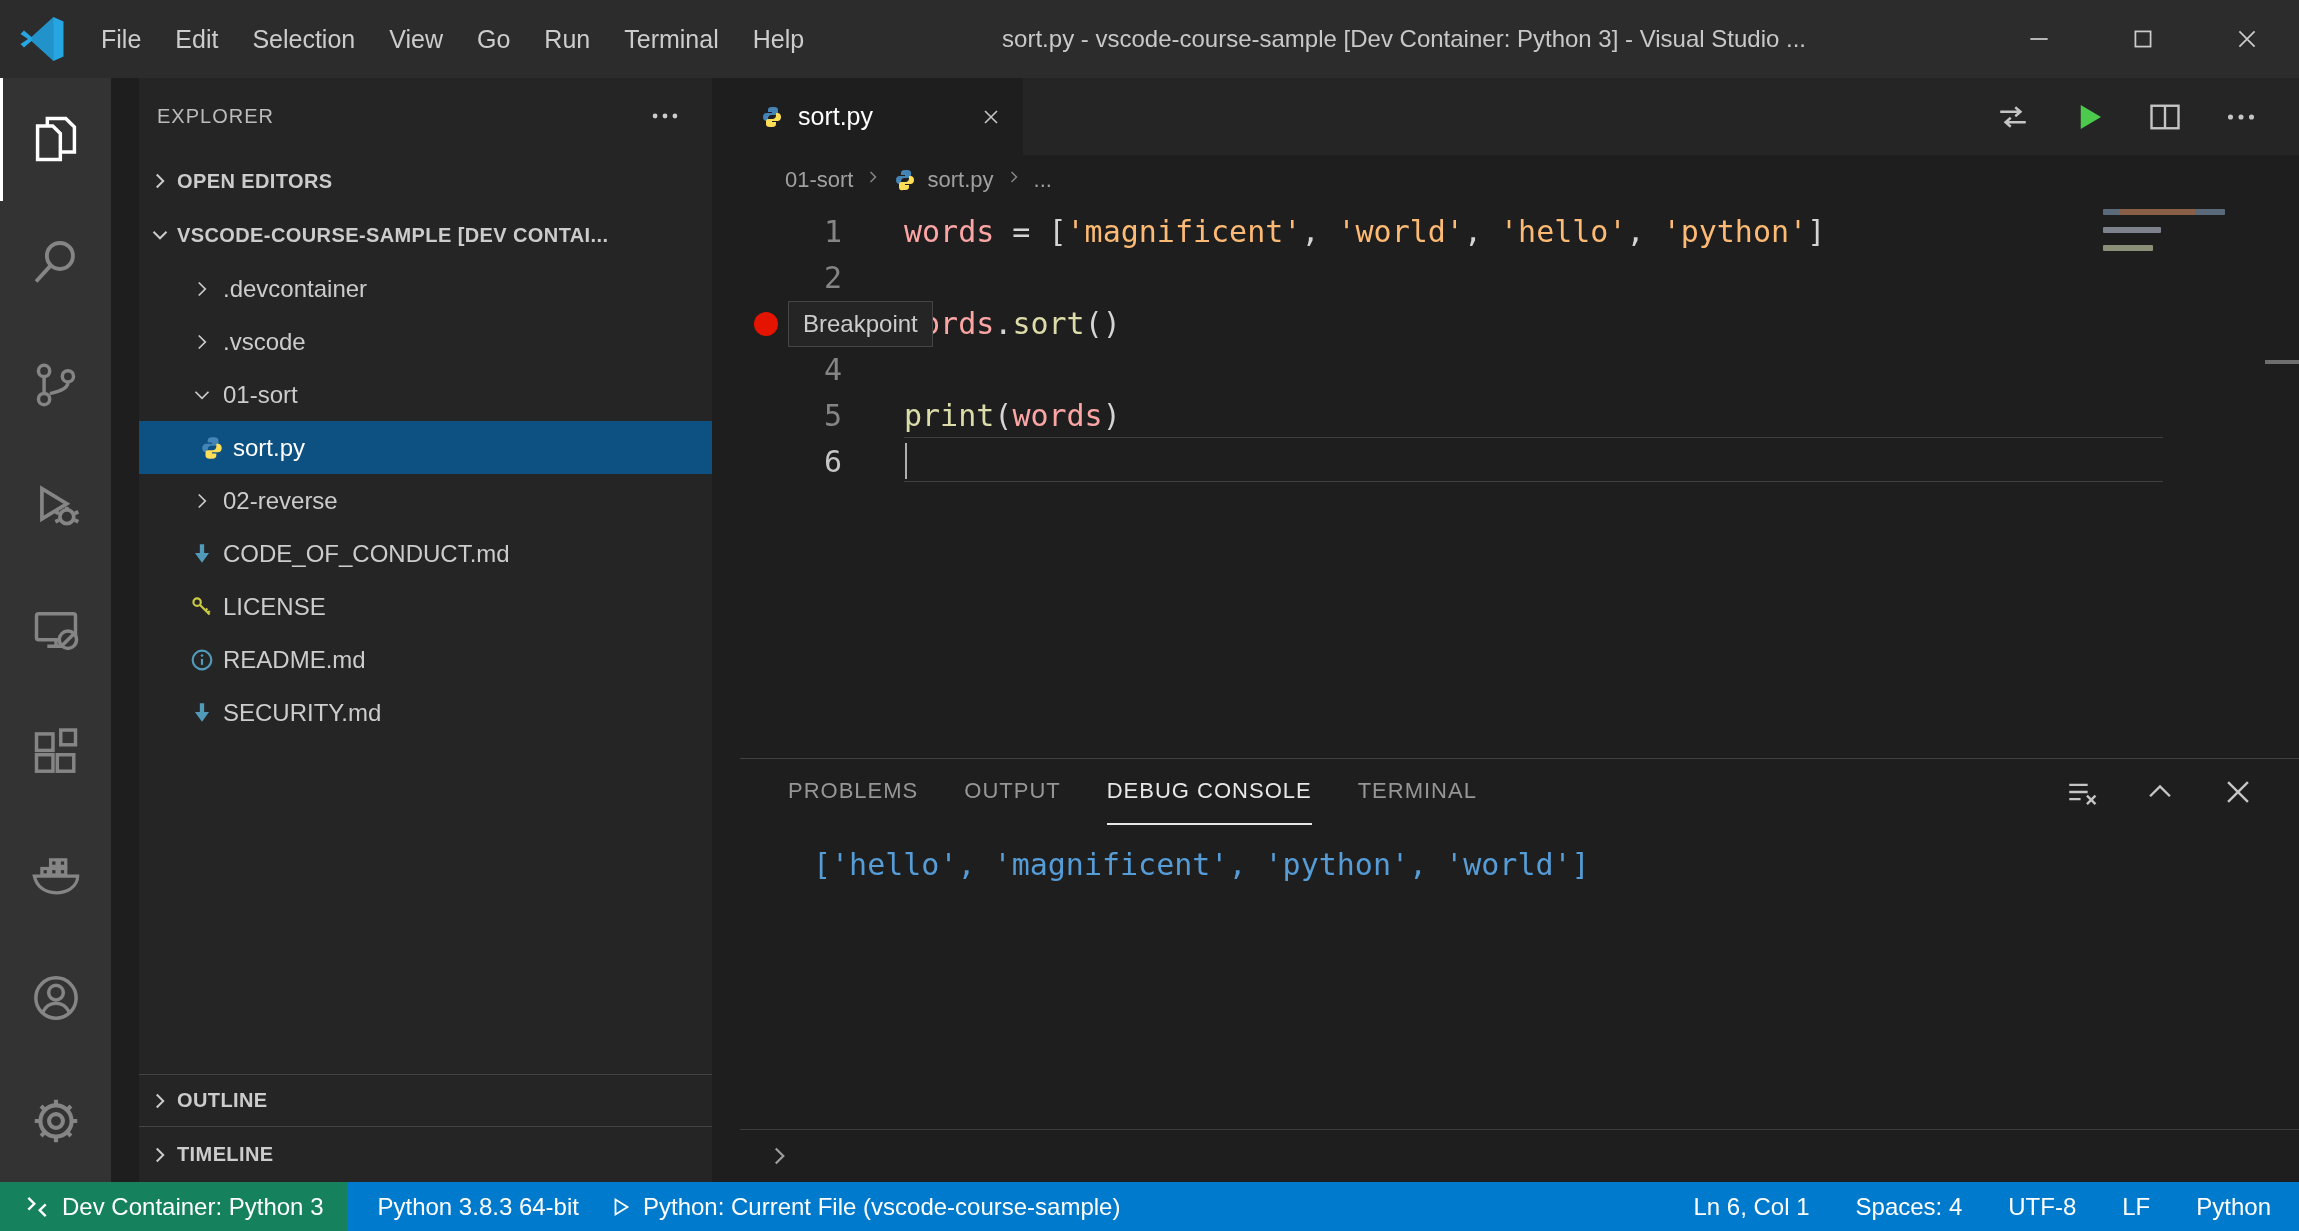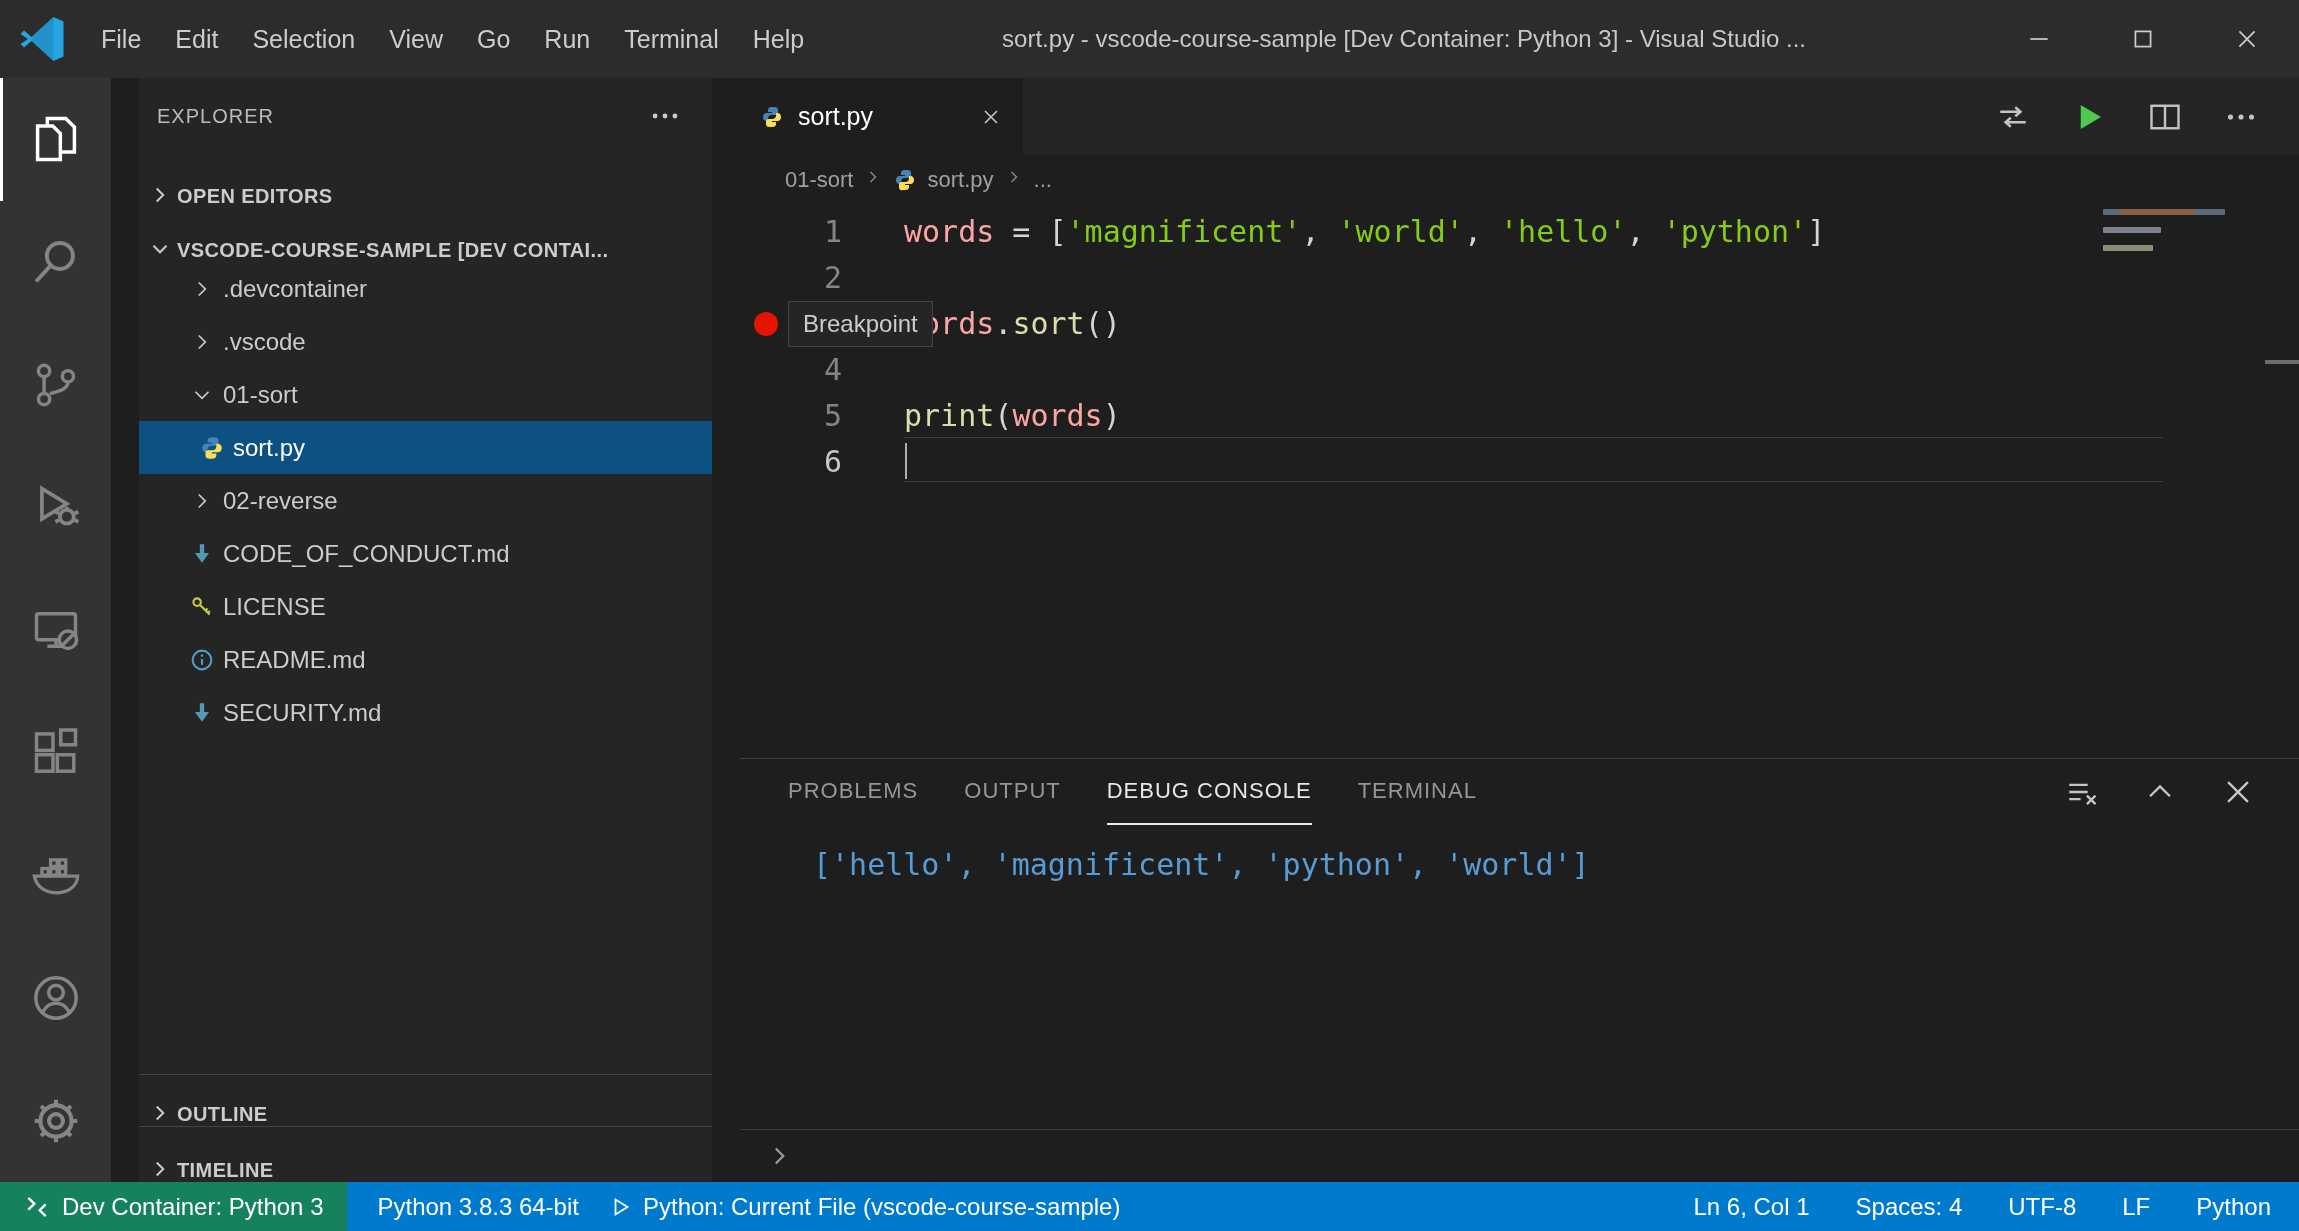--- a/index.html
+++ b/index.html
@@ -25,21 +25,21 @@
   .ab-item.active{color:#ffffff;}
   .ab-item.active::before{content:"";position:absolute;left:0;top:0;bottom:0;width:3px;background:#ffffff;}
   .ab-item svg{width:52px;height:52px;}
 
   
   .sidebar{flex:0 0 573px;background:#252526;display:flex;flex-direction:column;overflow:hidden;}
   .sb-header{flex:0 0 76px;display:flex;align-items:center;padding:0 30px 0 18px;}
   .sb-title{font-size:20px;color:#bbbbbb;letter-spacing:1px;}
   .sb-more{margin-left:auto;color:#cccccc;display:flex;}
   .sb-more svg{width:34px;height:34px;}
-  .section-row{flex:0 0 54px;display:flex;align-items:flex-end;padding-left:8px;gap:4px;}
+  .section-row{flex:0 0 54px;display:flex;align-items:center;padding-left:8px;gap:4px;}
   .section-label{font-weight:700;font-size:20px;color:#cccccc;letter-spacing:.4px;white-space:nowrap;overflow:hidden;}
   .tree{display:flex;flex-direction:column;}
   .tree-row{flex:0 0 53px;display:flex;align-items:center;padding-left:50px;gap:8px;font-size:24px;color:#cccccc;white-space:nowrap;}
   .tree-row.lvl2{padding-left:60px;}
   .tree-row.selected{background:#0c5182;color:#ffffff;}
   .tchev{display:flex;width:26px;flex:0 0 26px;}
   .tchev svg,.ficon svg{width:26px;height:26px;}
   .ficon{display:flex;width:26px;flex:0 0 26px;}
   .sb-bottom{margin-top:auto;display:flex;flex-direction:column;}
   .sb-bottom .section-row{border-top:1px solid rgba(204,204,204,0.18);}
@@ -57,21 +57,21 @@
   .bc-sep svg{width:20px;height:20px;}
   .bc-pyicon svg{width:24px;height:24px;display:block;}
 
   
   .code-area{flex:1;position:relative;overflow:hidden;}
   #code-lines{padding-top:4px;position:relative;z-index:1;}
   .code-row{display:flex;height:46px;line-height:46px;font-family:"DejaVu Sans Mono",monospace;font-size:30px;}
   .ln{flex:0 0 102px;width:102px;text-align:right;color:#858585;user-select:none;}
   .code-row.current .ln{color:#c6c6c6;}
   .code{padding-left:62px;white-space:pre;color:#d4d4d4;}
-  .tok-v{color:#fca5a5;} .tok-s{color:#84cc16;} .tok-f{color:#dcdcaa;} .tok-p{color:#d4d4d4;}
+  .tok-v{color:#fca5a5;} .tok-s{color:#fdba74;} .tok-f{color:#dcdcaa;} .tok-p{color:#d4d4d4;}
   .current-line-box{position:absolute;left:164px;top:232px;width:1259px;height:45px;
     border-top:1px solid #3f3f42;border-bottom:1px solid #3f3f42;z-index:0;}
   .cursor{position:absolute;left:165px;top:238px;width:2px;height:36px;background:#aeafad;z-index:2;}
   .bp-dot{position:absolute;left:14px;top:107px;width:24px;height:24px;border-radius:50%;background:#e51400;z-index:2;}
   .bp-tooltip{position:absolute;left:48px;top:96px;height:46px;display:flex;align-items:center;padding:0 14px;
     background:#252526;border:1px solid #454545;font-size:24px;color:#cccccc;z-index:5;white-space:nowrap;}
   .minimap{position:absolute;top:4px;right:56px;width:140px;z-index:1;}
   .mm-bar{height:6px;border-radius:1px;margin-bottom:12px;}
   .mm-1{width:122px;background:linear-gradient(90deg,#5a6a7a 0 16px,#8a5f48 16px 92px,#5a6a7a 92px 122px);}
   .mm-2{width:58px;background:#7d828c;margin-top:6px;}

